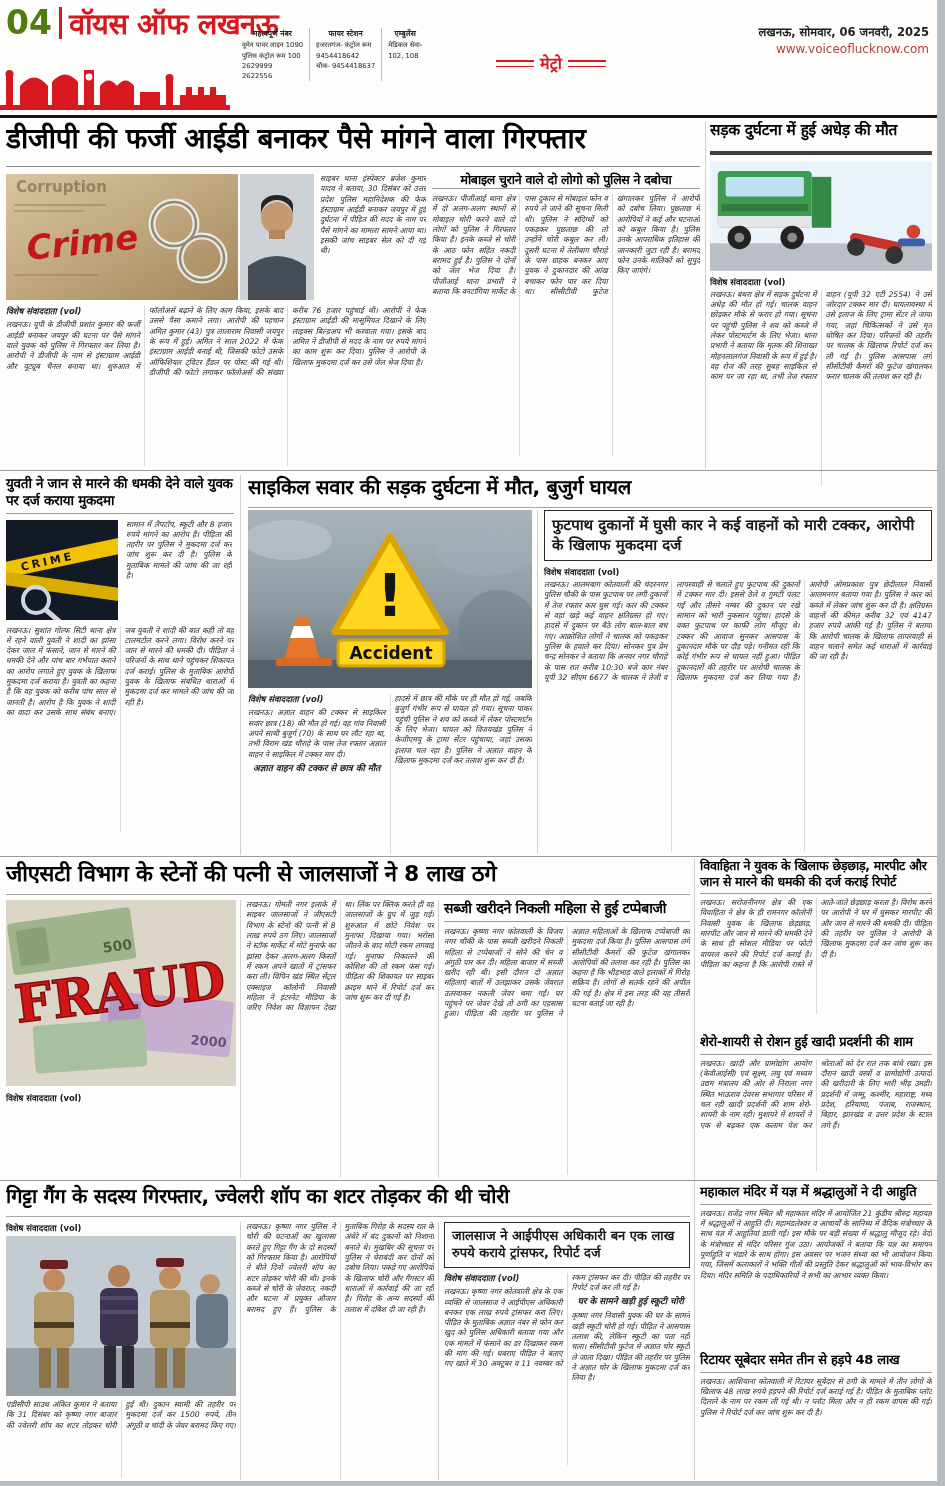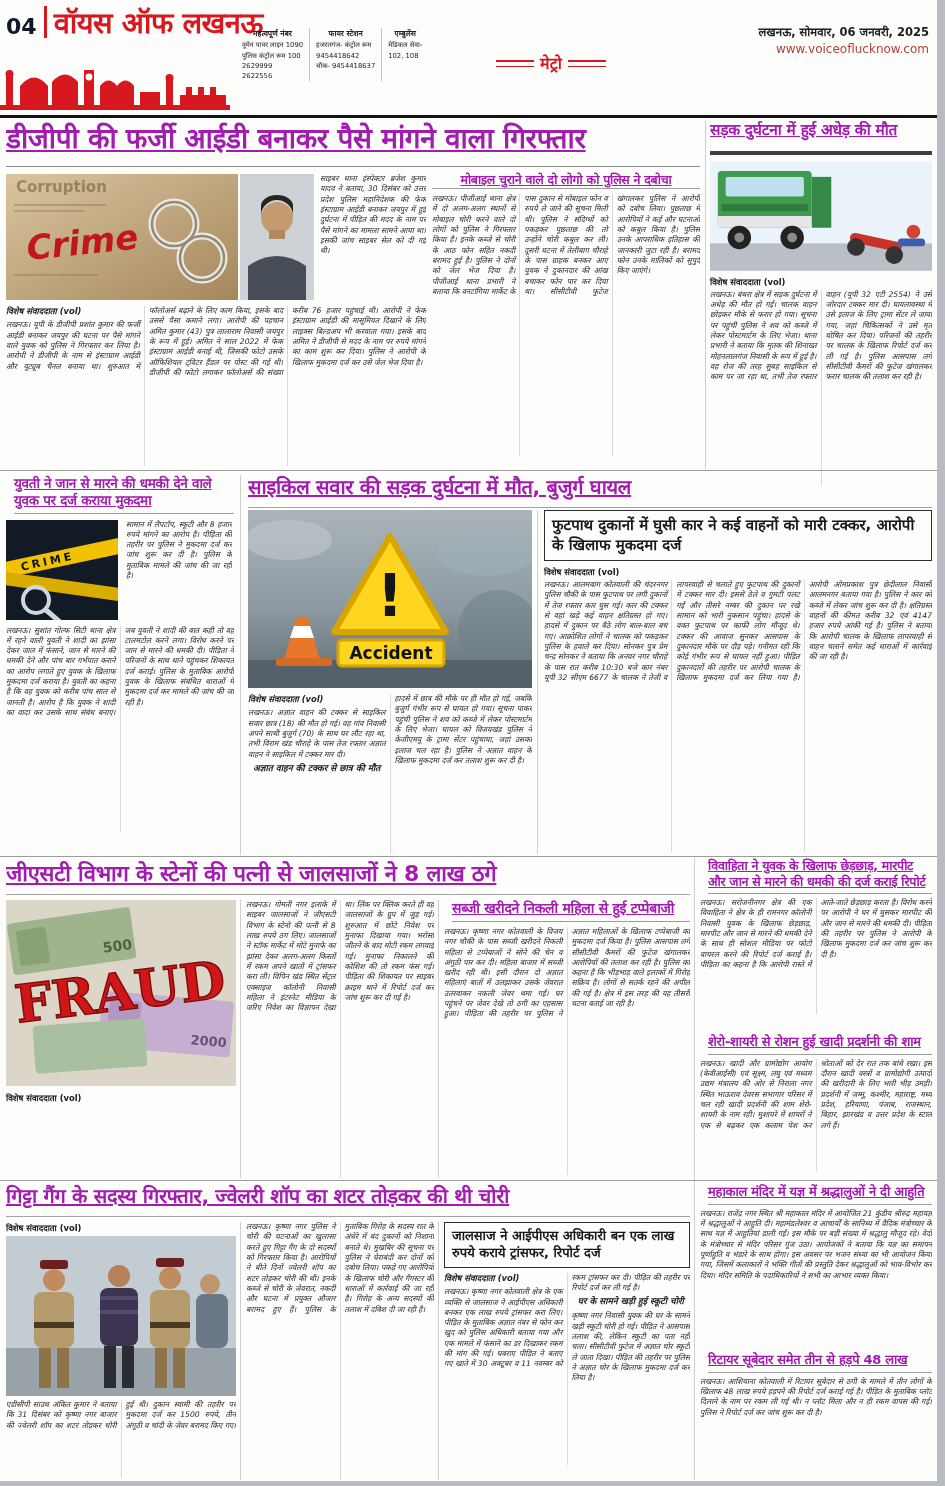--- a/index.html
+++ b/index.html
@@ -3,43 +3,43 @@
 <meta charset="utf-8">
 <style>
   html,body{margin:0;padding:0;}
   body{background:#8e9397;}
   .page{position:relative;width:945px;height:1486px;background:#fdfdfc;
         font-family:"DejaVu Sans","Liberation Sans",sans-serif;color:#181818;overflow:hidden;}
   .abs{position:absolute;}
   .nowrap{white-space:nowrap;overflow:hidden;}
   
   .brandrow{left:6px;top:6px;display:flex;align-items:flex-end;gap:7px;}
-  .pagenum{font-size:22px;font-weight:800;color:#0f172a;line-height:1;}
+  .pagenum{font-size:33px;font-weight:800;color:#4d7c0f;line-height:1;}
   .brandbar{width:3px;height:32px;background:#d7181f;}
   .brandname{font-size:29px;font-weight:800;color:#d7181f;line-height:1;letter-spacing:-0.5px;}
   .numbers{left:236px;top:28px;width:300px;display:flex;font-size:6.8px;line-height:1.5;color:#222;}
   .numcol{padding:0 6px;border-left:1px solid #c2c2c2;}
   .numcol:first-child{border-left:none;}
   .numtitle{font-weight:700;font-size:7.6px;margin-bottom:1px;text-align:center;}
   .metrowrap{left:496px;top:52px;width:110px;display:flex;align-items:center;gap:6px;}
   .metrowing{flex:1;height:4px;border-top:2px solid #d7181f;border-bottom:1px solid #d7181f;}
   .metro{font-size:16px;font-weight:800;color:#d7181f;}
   .dateline{right:16px;top:24px;font-size:11.5px;font-weight:700;color:#1d1d1d;}
   .website{right:16px;top:42px;font-size:12px;color:#b3403a;}
   .hdrule{left:0;top:115px;width:945px;height:3px;background:#141414;}
   
   .hrule{background:#9b9b9b;height:1px;}
   .vrule{background:#cfcfcf;width:1px;}
   
-  .hl{font-weight:800;color:#a21caf;line-height:1.28;letter-spacing:-0.3px;text-decoration:underline;}
+  .hl{font-weight:800;color:#000000;line-height:1.28;letter-spacing:-0.3px;}
   .h-a1{font-size:28px;border-bottom:1px solid #8d8d8d;padding-bottom:9px;}
   .h-band{font-size:20px;border-bottom:1px solid #a5a5a5;padding-bottom:6px;}
   .h-col{font-size:15.5px;}
   .h-sub{font-size:12.5px;border-bottom:1px solid #9c9c9c;padding-bottom:0;text-align:center;}
-  .h-side{font-size:13px;border-bottom:1px solid #9c9c9c;padding-bottom:3px;margin-left:8px;}
+  .h-side{font-size:13px;border-bottom:1px solid #9c9c9c;padding-bottom:3px;}
   .boxedh{border:1px solid #2c2c2c;padding:5px 7px;font-size:15px;font-weight:800;line-height:1.3;}
   .boxedh.small{font-size:13px;}
   
   .bt{font-size:7.6px;line-height:1.36;text-align:justify;color:#1e1e1e;overflow:hidden;font-style:italic;}
   .cols2{column-count:2;column-gap:9px;column-rule:1px solid #d8d8d8;height:100%;}
   .cols3{column-count:3;column-gap:9px;column-rule:1px solid #d8d8d8;height:100%;}
   .byline{font-size:8.4px;font-weight:700;margin-bottom:3px;}
   .subinline{font-weight:700;font-size:8.8px;text-align:center;margin:3px 0;}
   .imgbox{display:block;}
   .edge-r{left:937px;top:0;width:8px;height:1486px;background:#b7bcc0;}

